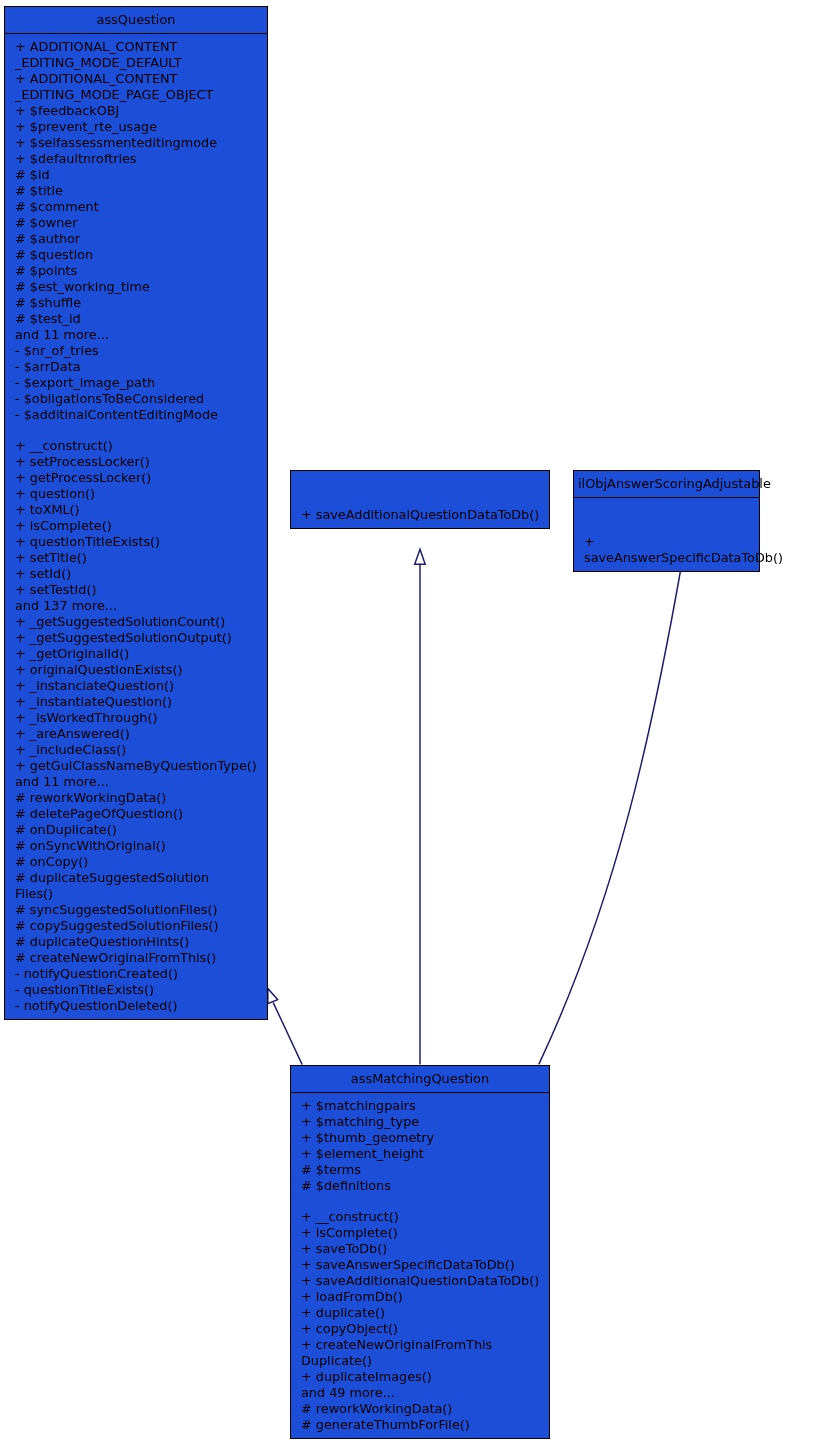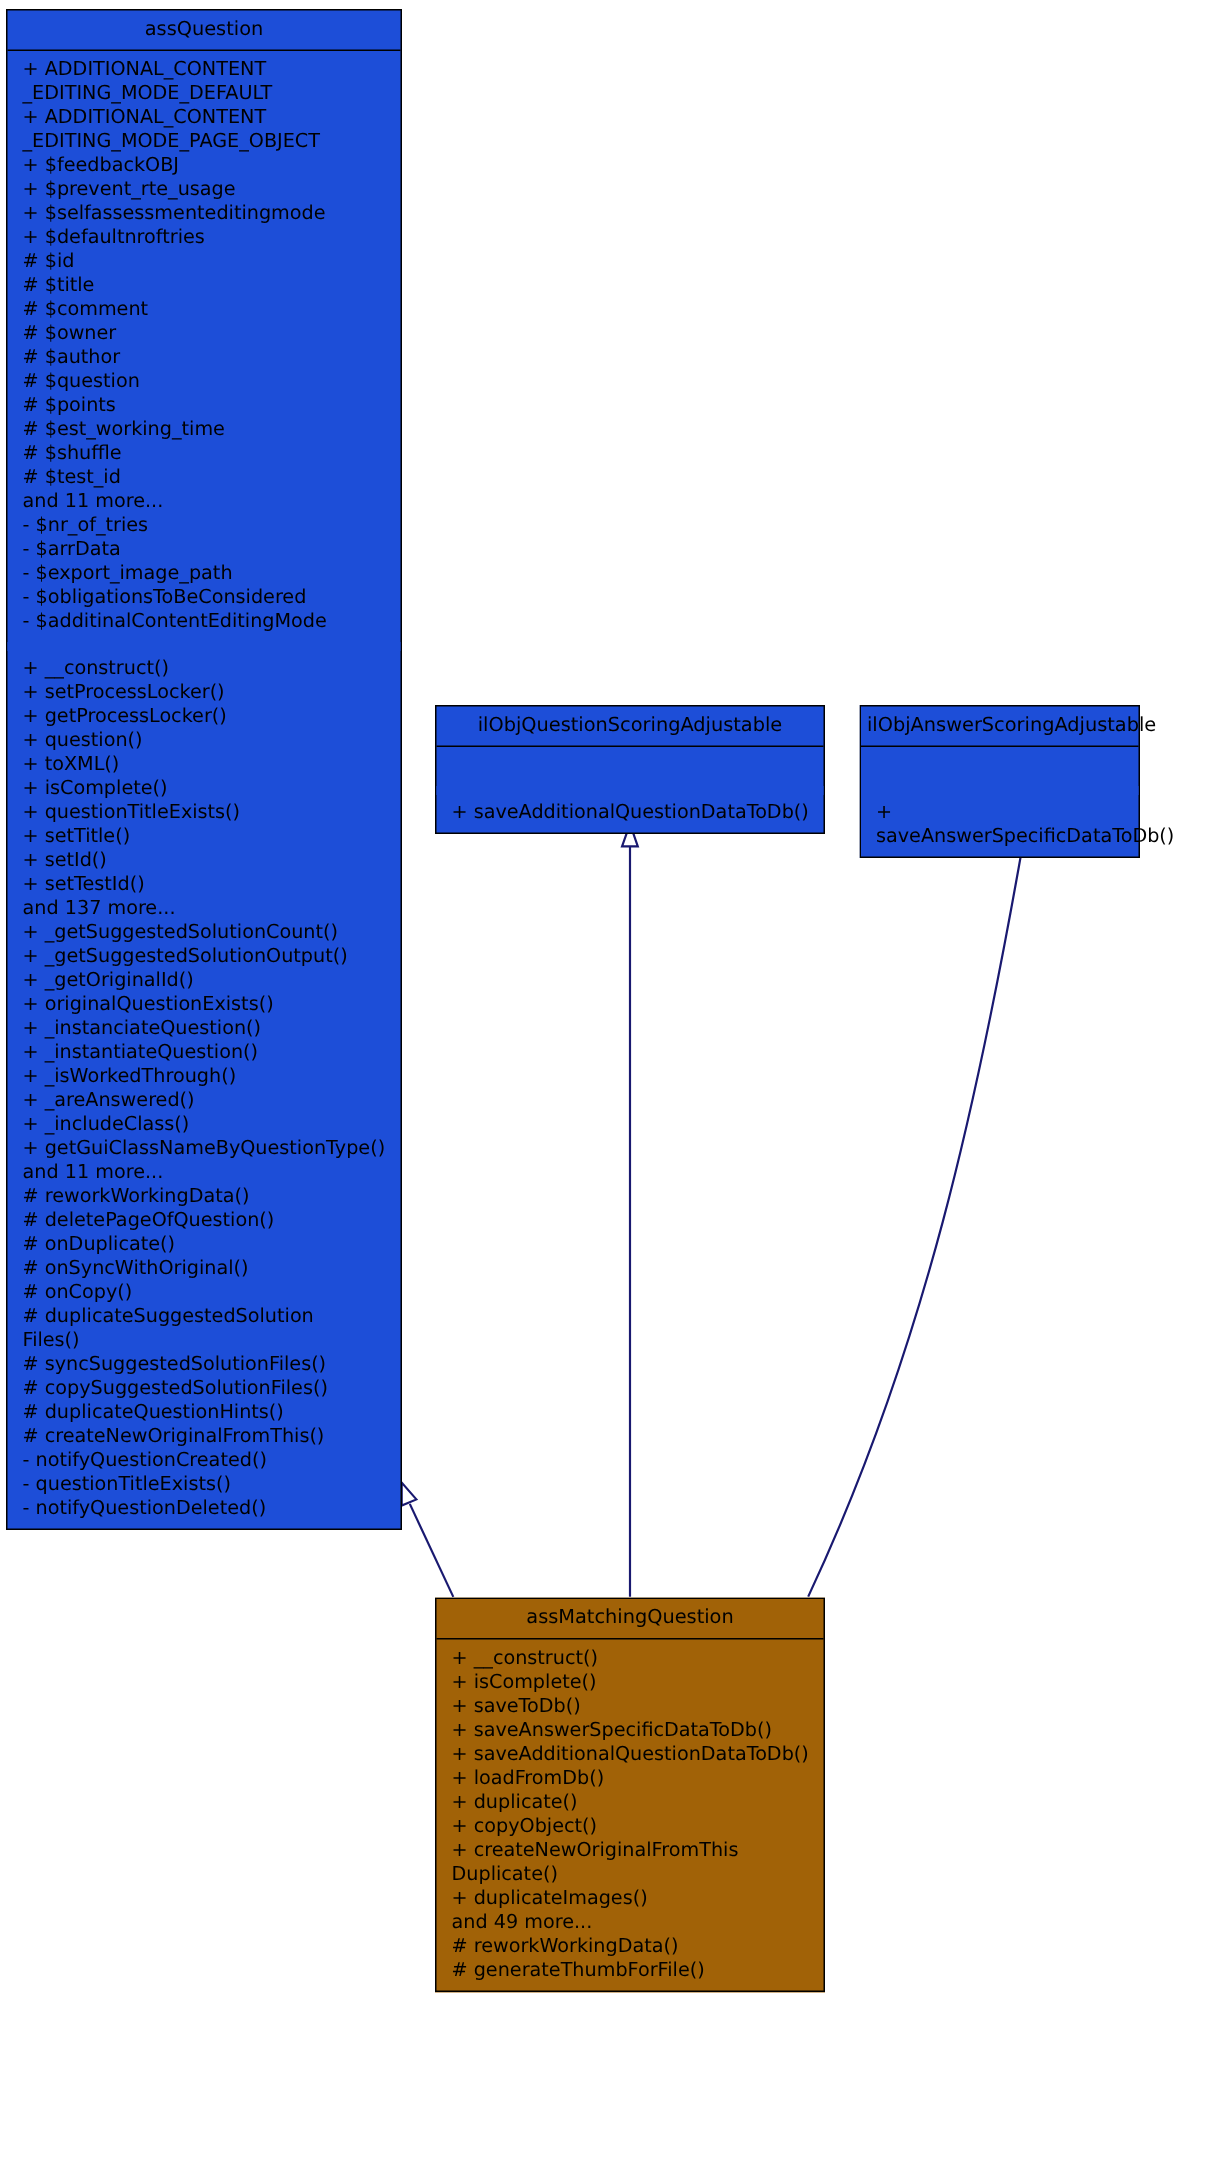--- a/index.html
+++ b/index.html
@@ -1,21 +1,21 @@
 <!DOCTYPE html>
 <html><head>
 <meta charset="utf-8">
 <title>assMatchingQuestion Class Reference - Inheritance Diagram</title>
 <style>
   html,body{margin:0;padding:0;background:#ffffff;}
   body{width:813px;height:1440px;position:relative;overflow:hidden;
        font-family:"DejaVu Sans","Liberation Sans",sans-serif;color:#000000;
        -webkit-font-smoothing:antialiased;}
   .uml-box{position:absolute;will-change:transform;border:1px solid #000000;background:#1d4ed8;box-sizing:border-box;}
-  .uml-box.filled{background:#a16207;}
+  .uml-box.filled{background:#1d4ed8;}
   .uml-title{text-align:center;font-size:12.9px;line-height:16px;
              padding:5px 4px 5px 4px;border-bottom:1px solid #000000;}
   .uml-section{padding:4.75px 0 4.75px 0;border-bottom:6px solid #1d4ed8;}
   .uml-section.last{border-bottom:none;}
   .uml-row{font-size:12.8px;line-height:16px;padding:0 2px 0 10px;
            white-space:pre-wrap;}
   svg.edges{position:absolute;left:0;top:0;width:813px;height:1440px;overflow:visible;}
 </style>
 </head>
 <body>
@@ -95,41 +95,48 @@
       <div class="uml-row"># copySuggestedSolutionFiles()</div>
       <div class="uml-row"># duplicateQuestionHints()</div>
       <div class="uml-row"># createNewOriginalFromThis()</div>
       <div class="uml-row">- notifyQuestionCreated()</div>
       <div class="uml-row">- questionTitleExists()</div>
       <div class="uml-row">- notifyQuestionDeleted()</div>
   </div>
 </div>
 
 <div class="uml-box" style="left:290px;top:470px;width:260px;">
-  <div class="uml-title">ilObjQuestionScoringAdjustable</div>
   <div class="uml-section">
       <div class="uml-row uml-row-empty">&nbsp;</div>
   </div>
   <div class="uml-section last">
       <div class="uml-row">+ saveAdditionalQuestionDataToDb()</div>
   </div>
 </div>
 
 <div class="uml-box" style="left:573px;top:470px;width:187px;">
   <div class="uml-title">ilObjAnswerScoringAdjustable</div>
   <div class="uml-section">
       <div class="uml-row uml-row-empty">&nbsp;</div>
   </div>
   <div class="uml-section last">
       <div class="uml-row">+ saveAnswerSpecificDataToDb()</div>
   </div>
 </div>
 
 <div class="uml-box filled" style="left:290px;top:1065px;width:260px;">
   <div class="uml-title">assMatchingQuestion</div>
+  <div class="uml-section">
+      <div class="uml-row">+ $matchingpairs</div>
+      <div class="uml-row">+ $matching_type</div>
+      <div class="uml-row">+ $thumb_geometry</div>
+      <div class="uml-row">+ $element_height</div>
+      <div class="uml-row"># $terms</div>
+      <div class="uml-row"># $definitions</div>
+  </div>
   <div class="uml-section last">
       <div class="uml-row">+ __construct()</div>
       <div class="uml-row">+ isComplete()</div>
       <div class="uml-row">+ saveToDb()</div>
       <div class="uml-row">+ saveAnswerSpecificDataToDb()</div>
       <div class="uml-row">+ saveAdditionalQuestionDataToDb()</div>
       <div class="uml-row">+ loadFromDb()</div>
       <div class="uml-row">+ duplicate()</div>
       <div class="uml-row">+ copyObject()</div>
       <div class="uml-row">+ createNewOriginalFromThis

